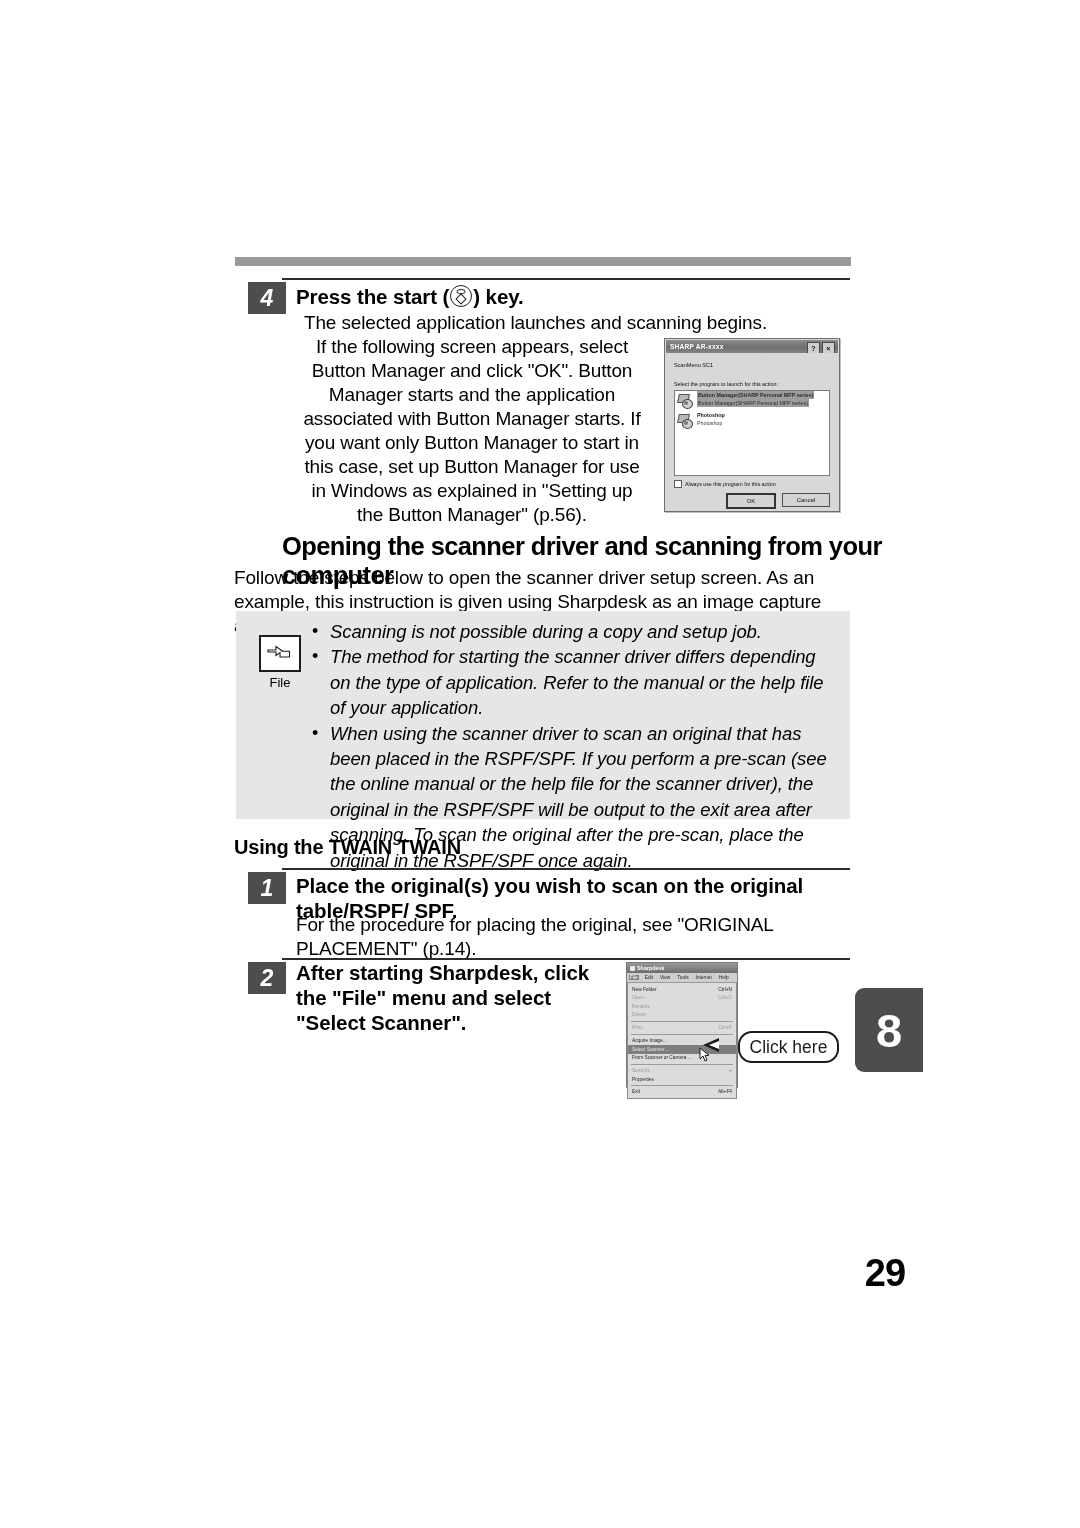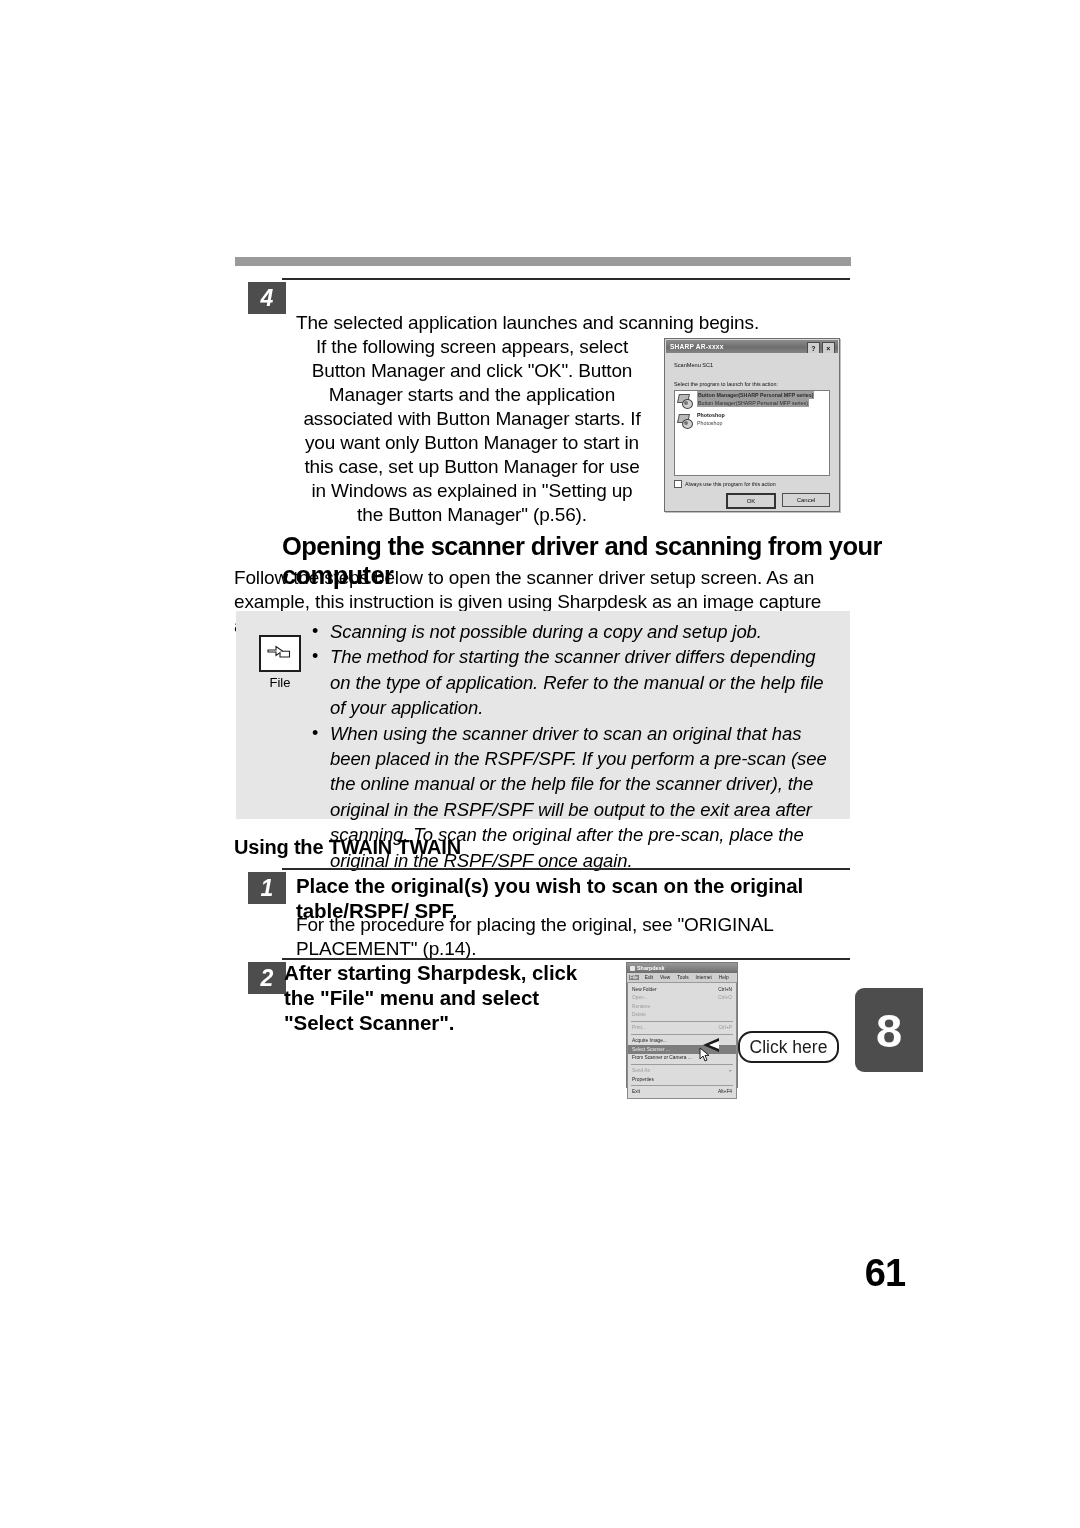--- a/index.html
+++ b/index.html
@@ -211,21 +211,24 @@
 </style>
 </head>
 <body>
 
 <div class="page">
 
   <div class="top-rule"></div>
 
   <div class="step-rule" style="left:282px;top:278px;width:568px;"></div>
   <div class="step-num" style="left:248px;top:282px;">4</div>
-  <div class="body-text" style="left:296px;top:311px;width:545px;">The selected application launches and scanning begins.</div>
+  <div class="step-title" style="left:296px;top:284px;width:540px;">
+    <span>Press the start (</span><span class="startkey"><span class="dot"></span><span class="dia"></span></span><span>) key.</span>
+  </div>
+  <div class="body-text" style="left:304px;top:311px;width:545px;">The selected application launches and scanning begins.</div>
   <div class="body-text" style="left:296px;top:335px;width:352px;text-align:center;">If the following screen appears, select Button Manager and click "OK". Button Manager starts and the application associated with Button Manager starts. If you want only Button Manager to start in this case, set up Button Manager for use in Windows as explained in "Setting up the Button Manager" (p.56).</div>
 
   <div class="dlg">
     <div class="dlg-title">
       <span>SHARP AR-xxxx</span>
       <span class="dlg-btns">
         <span class="dlg-btn">?</span>
         <span class="dlg-btn">×</span>
       </span>
     </div>
@@ -285,21 +288,21 @@
 
   <div class="subhead" style="left:234px;top:836px;">Using the TWAIN TWAIN</div>
 
   <div class="step-rule" style="left:282px;top:868px;width:568px;"></div>
   <div class="step-num" style="left:248px;top:872px;">1</div>
   <div class="step-title" style="left:296px;top:873px;width:548px;">Place the original(s) you wish to scan on the original table/RSPF/ SPF.</div>
   <div class="body-text" style="left:296px;top:913px;width:550px;">For the procedure for placing the original, see "ORIGINAL PLACEMENT" (p.14).</div>
 
   <div class="step-rule" style="left:282px;top:958px;width:568px;"></div>
   <div class="step-num" style="left:248px;top:962px;">2</div>
-  <div class="step-title" style="left:284px;top:960px;width:310px;">After starting Sharpdesk, click the "File" menu and select "Select Scanner".</div>
+  <div class="step-title" style="left:296px;top:960px;width:310px;">After starting Sharpdesk, click the "File" menu and select "Select Scanner".</div>
 
   <div class="sd">
     <div class="sd-title">
       <span class="sd-logo"></span>
       <span>Sharpdesk</span>
     </div>
     <div class="sd-menubar">
       <span class="mi act">File</span>
       <span class="mi">Edit</span>
       <span class="mi">View</span>
@@ -361,15 +364,15 @@
       <path d="M1 1 L1 12 L4 9 L6 14 L8 13 L6 8.4 L10 8.4 Z" fill="#ffffff" stroke="#1b1b1b" stroke-width="1"></path>
     </svg>
   </div>
 
   <div class="callout-tail"></div>
   <div class="callout-tail2"></div>
   <div class="callout">Click here</div>
 
   <div class="chap-tab">8</div>
 
-  <div class="page-no">61</div>
+  <div class="page-no">29</div>
 
 </div>
 
 </body></html>

